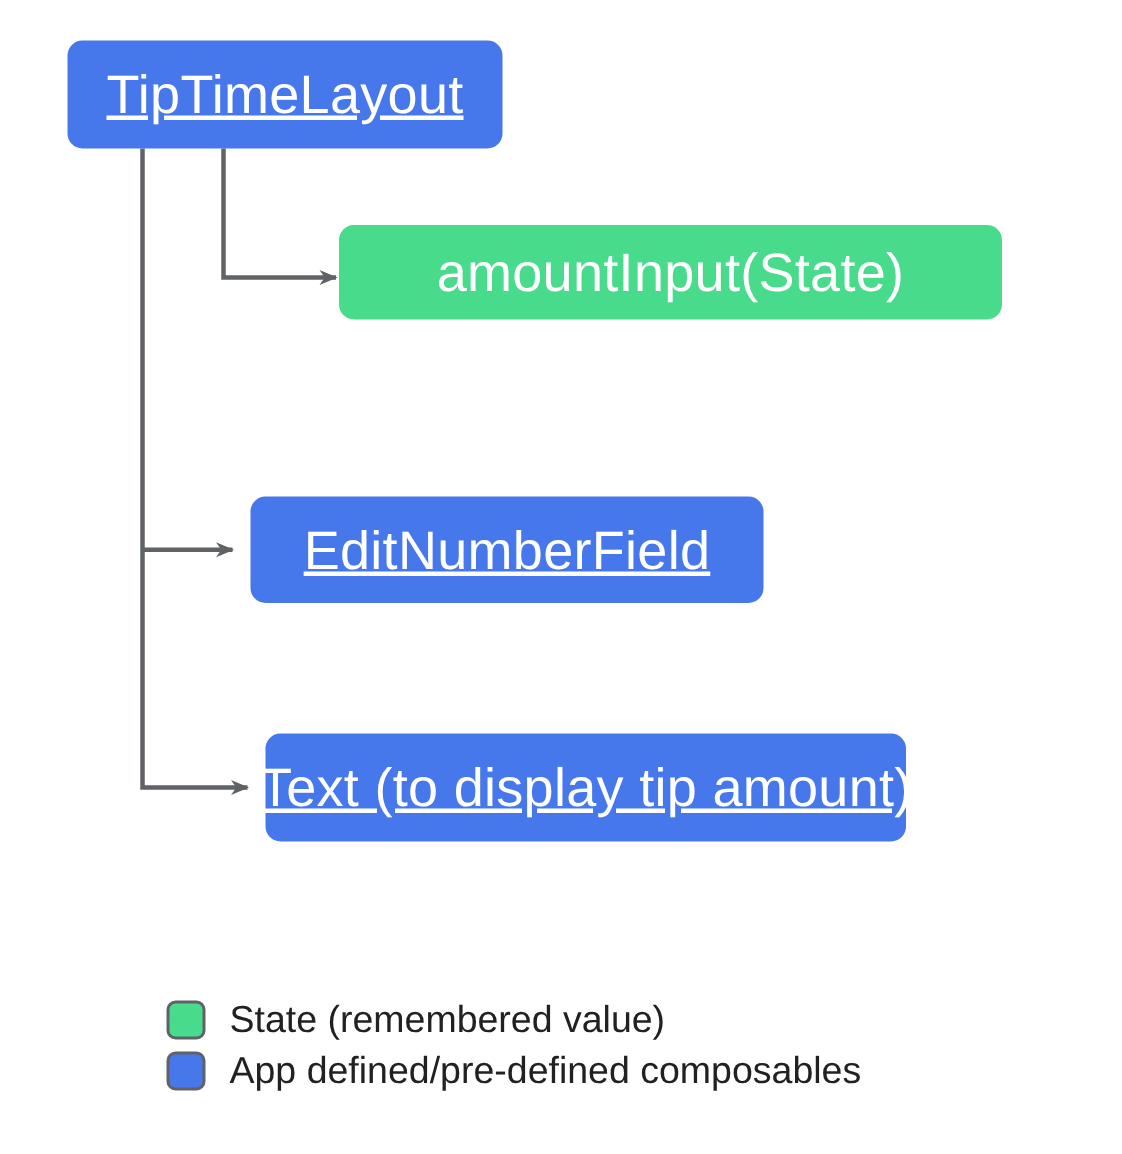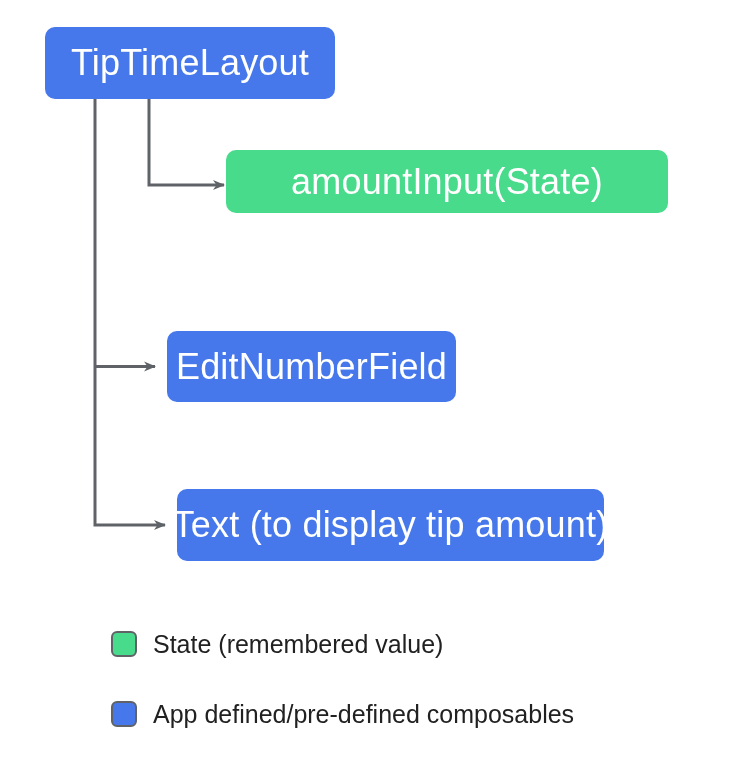--- a/index.html
+++ b/index.html
@@ -25,35 +25,35 @@
     position: absolute;
     display: flex;
     align-items: center;
     justify-content: center;
     border-radius: 10px;
     color: #ffffff;
     font-size: 36px;
     letter-spacing: 0.2px;
     white-space: nowrap;
   }
-  .node-blue  { background: #4678EB; }
+  .node-blue  { background: #4678EB; text-decoration: underline; }
   .node-green { background: #48DB8C; }
 
   .node-root   { left: 45px;  top: 27px;  width: 290px; height: 72px; }
   .node-amount { left: 226px; top: 150px; width: 442px; height: 63px; }
-  .node-edit   { left: 167px; top: 331px; width: 289px; height: 71px; }
+  .node-edit   { left: 167px; top: 331px; width: 342px; height: 71px; }
   .node-text   { left: 177px; top: 489px; width: 427px; height: 72px; }
 
   .legend-row {
     position: absolute;
     display: flex;
     align-items: center;
     left: 111px;
   }
-  .legend-row-state { top: 631px; align-items: flex-end; }
+  .legend-row-state { top: 667px; align-items: flex-end; }
   .legend-row-app   { top: 701px; }
   .swatch {
     width: 22px;
     height: 22px;
     border: 2px solid #5f6368;
     border-radius: 6px;
     flex: 0 0 auto;
   }
   .swatch-green { background: #48DB8C; }
   .swatch-blue  { background: #4678EB; }

